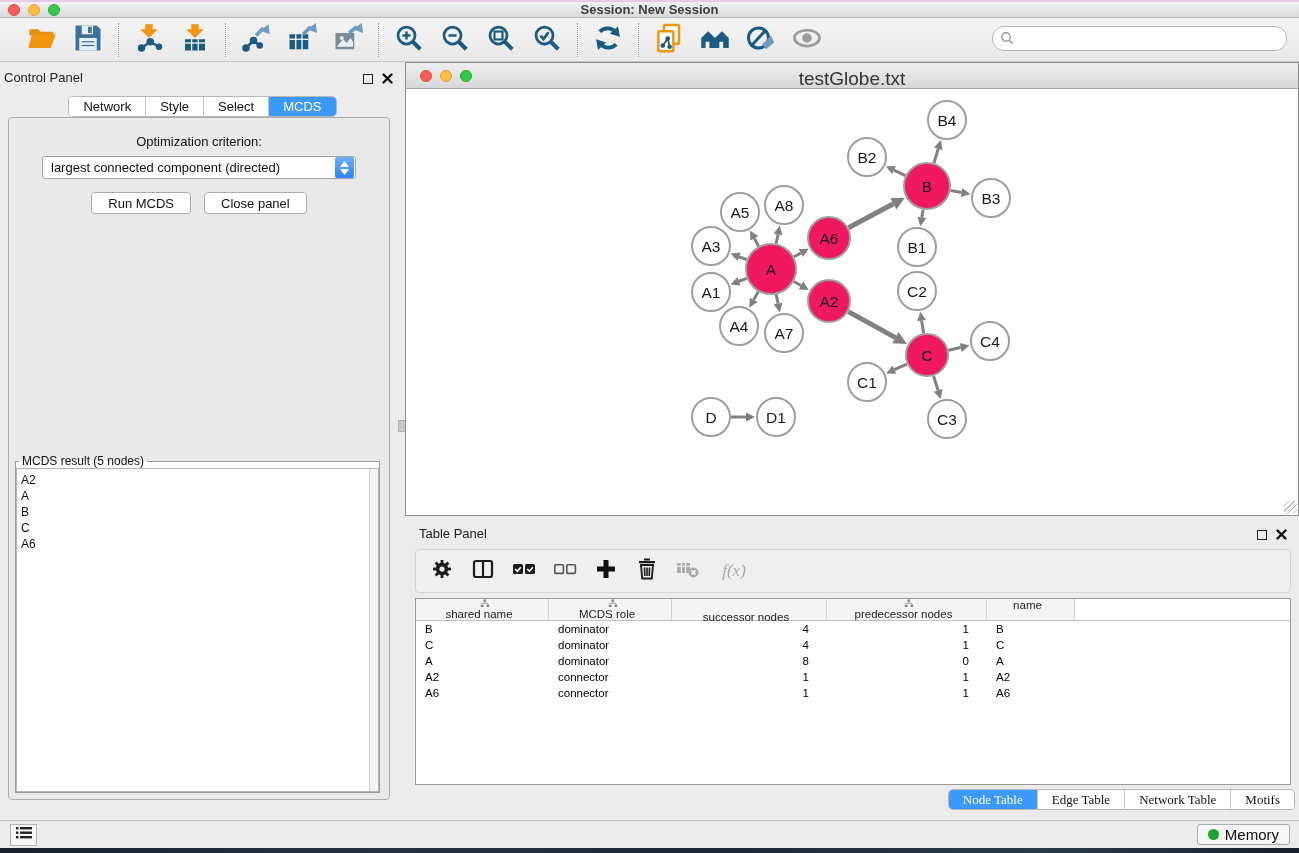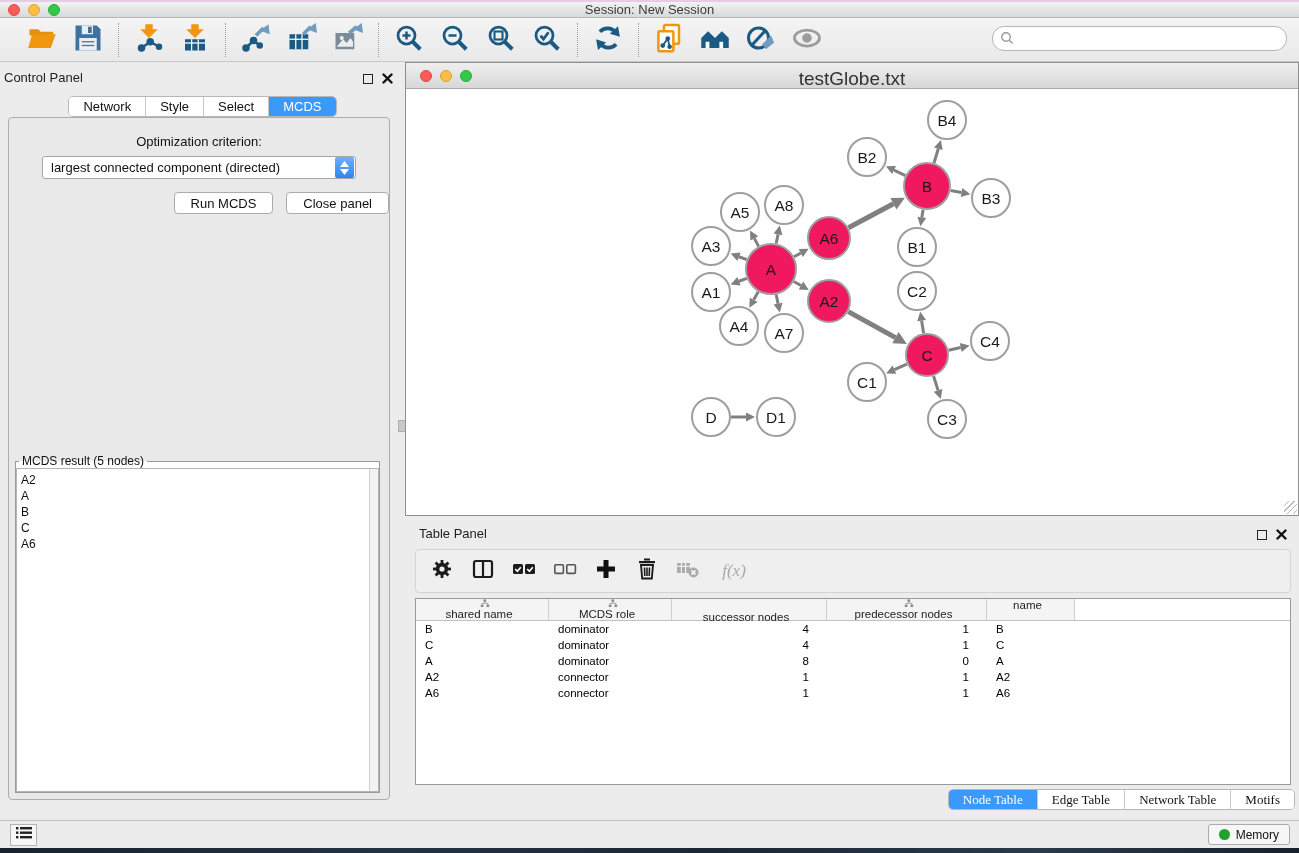--- a/index.html
+++ b/index.html
@@ -3,21 +3,21 @@
 <meta charset="utf-8">
 <style>
   * { margin:0; padding:0; box-sizing:border-box; }
   html,body { width:1299px; height:853px; overflow:hidden; }
   body { font-family:"Liberation Sans", sans-serif; background:#ececec; position:relative; }
   .app { position:absolute; inset:0; }
 
   
   .titlebar { position:absolute; left:0; top:0; width:1299px; height:18px;
     background:linear-gradient(#e6cbe4 0 2px, #f2f2f2 2px, #d9d9d9 100%);
-    border-bottom:1px solid #b9b9b9; }
+    border-bottom:1px solid #b9b9b9;font-weight:bold; }
   .titlebar .title { position:absolute; left:0; right:0; top:1px; text-align:center;
     font-size:13px; color:#3c3c3c; line-height:17px; }
   .lights { position:absolute; left:8px; top:4px; display:flex; gap:8px; }
   .light { width:12px; height:12px; border-radius:50%; }
   .light.red { background:#fc5b57; border:1px solid #d94c44; }
   .light.yellow { background:#fdbe41; border:1px solid #d9a33a; }
   .light.green { background:#34c84a; border:1px solid #2aa93c; }
 
   
   .toolbar { position:absolute; left:0; top:18px; width:1299px; height:44px;
@@ -45,21 +45,21 @@
   .seg .seg-btn.active { background:#3b99fc; color:#fff; }
   .cp-content { position:absolute; left:8px; top:55px; width:382px; height:683px;
     background:#e9e9e9; border:1px solid #adadad; border-radius:4px; }
   .crit-label { text-align:center; margin-top:16px; font-size:13px; color:#111; }
   .dropdown { position:absolute; left:33px; top:38px; width:314px; height:23px; background:#fff;
     border:1px solid #a6a6a6; border-radius:3px; display:flex; align-items:center; cursor:pointer; }
   .dropdown .dd-text { flex:1; font-size:13px; color:#111; padding-left:8px; white-space:nowrap; overflow:hidden; }
   .dropdown .dd-step { width:19px; height:21px; border-radius:2px; margin-right:1px;
     background:linear-gradient(#6eb1fb,#2f82f7); display:flex; flex-direction:column;
     align-items:center; justify-content:center; gap:2px; }
-  .btnrow { position:absolute; left:0; top:74px; width:100%; display:flex; justify-content:flex-end; gap:13px; }
+  .btnrow { position:absolute; left:0; top:74px; width:100%; display:flex; justify-content:center; gap:13px; }
   .mac-btn { height:22px; padding:0 16px; background:#fff; border:1px solid #ababab; border-radius:4px;
     font-size:13px; color:#111; font-family:"Liberation Sans",sans-serif; cursor:pointer; }
   fieldset.result { position:absolute; left:6px; right:9px; top:336px; bottom:6px;
     border:1px solid #9a9a9a; padding:0; background:#fff; }
   fieldset.result legend { font-size:12px; color:#111; margin-left:3px; padding:0 3px; background:transparent; }
   .result-list { position:absolute; inset:0; background:#fff; border:1px solid #b5b5b5; overflow:hidden; }
   .result-scroll { position:absolute; right:0; top:0; bottom:0; width:9px; background:#f3f3f3; border-left:1px solid #d0d0d0; }
   .result-list ul { list-style:none; padding:3px 0 0 4px; }
   .result-list li { font-size:12px; line-height:16px; color:#111; }
 
@@ -96,21 +96,21 @@
   .td.right { padding-right:18px; text-align:right; }
   .tp-tabs { position:absolute; left:0; right:4px; top:271px; display:flex; justify-content:flex-end;font-family:Liberation Serif, serif; }
 
   
   .statusbar { position:absolute; left:0; top:820px; width:1299px; height:28px; background:#ececec;
     border-top:1px solid #c2c2c2; }
   .sb-list-btn { position:absolute; left:10px; top:3px; width:27px; height:22px; background:#f6f6f6;
     border:1px solid #b3b3b3; display:flex; align-items:center; justify-content:center; cursor:pointer; }
   .memory-btn { position:absolute; right:9px; top:3px; height:21px; background:#f6f6f6;
     border:1px solid #ababab; border-radius:3px; display:flex; align-items:center; gap:6px;
-    padding:0 10px; font-size:12px; color:#111; cursor:pointer; }
+    padding:0 10px; font-size:15px; color:#111; cursor:pointer; }
   .mem-dot { width:11px; height:11px; border-radius:50%; background:#1ea32e; }
   .desktop-strip { position:absolute; left:0; top:848px; width:1299px; height:5px;
     background:linear-gradient(90deg,#17222e,#233242 30%,#1a2735 55%,#2a3a4a 80%,#16202c); }
 </style>
 </head>
 <body>
 
 <div class="app">
 
   <div class="titlebar">

